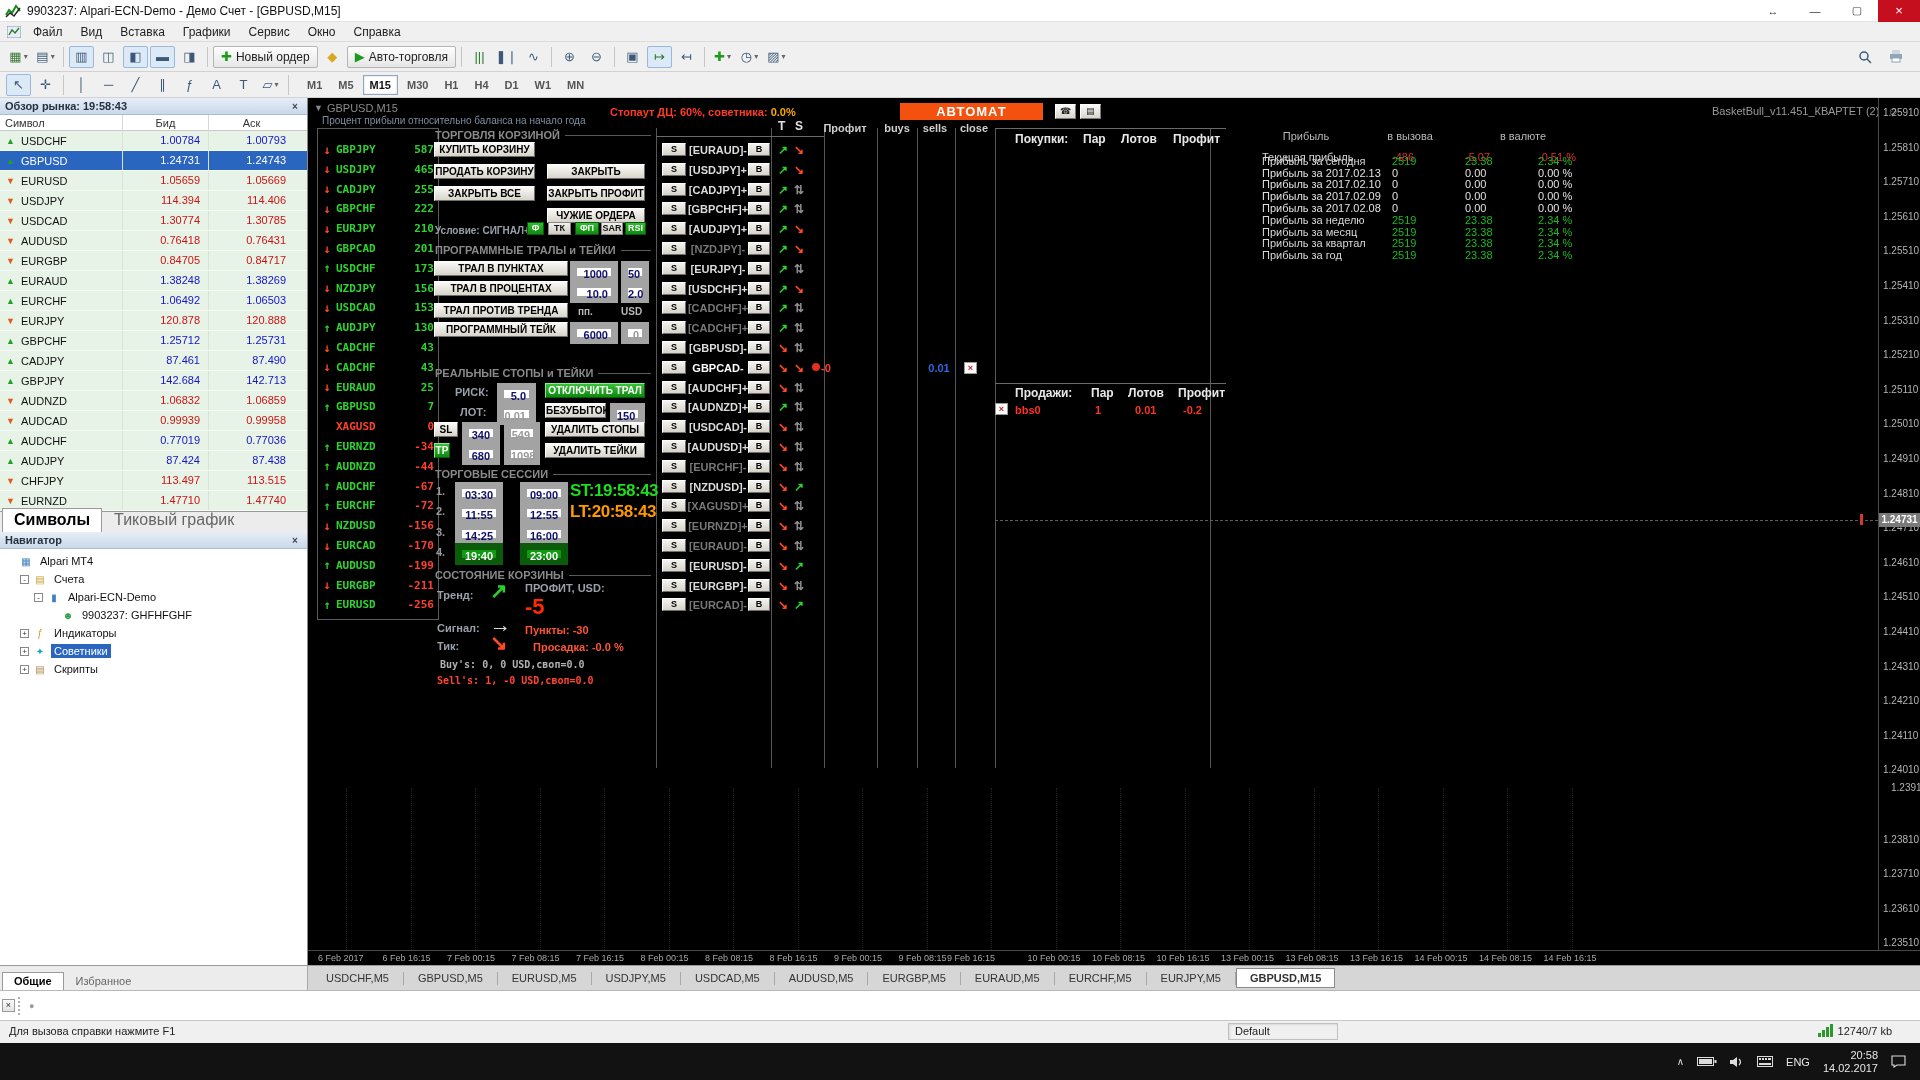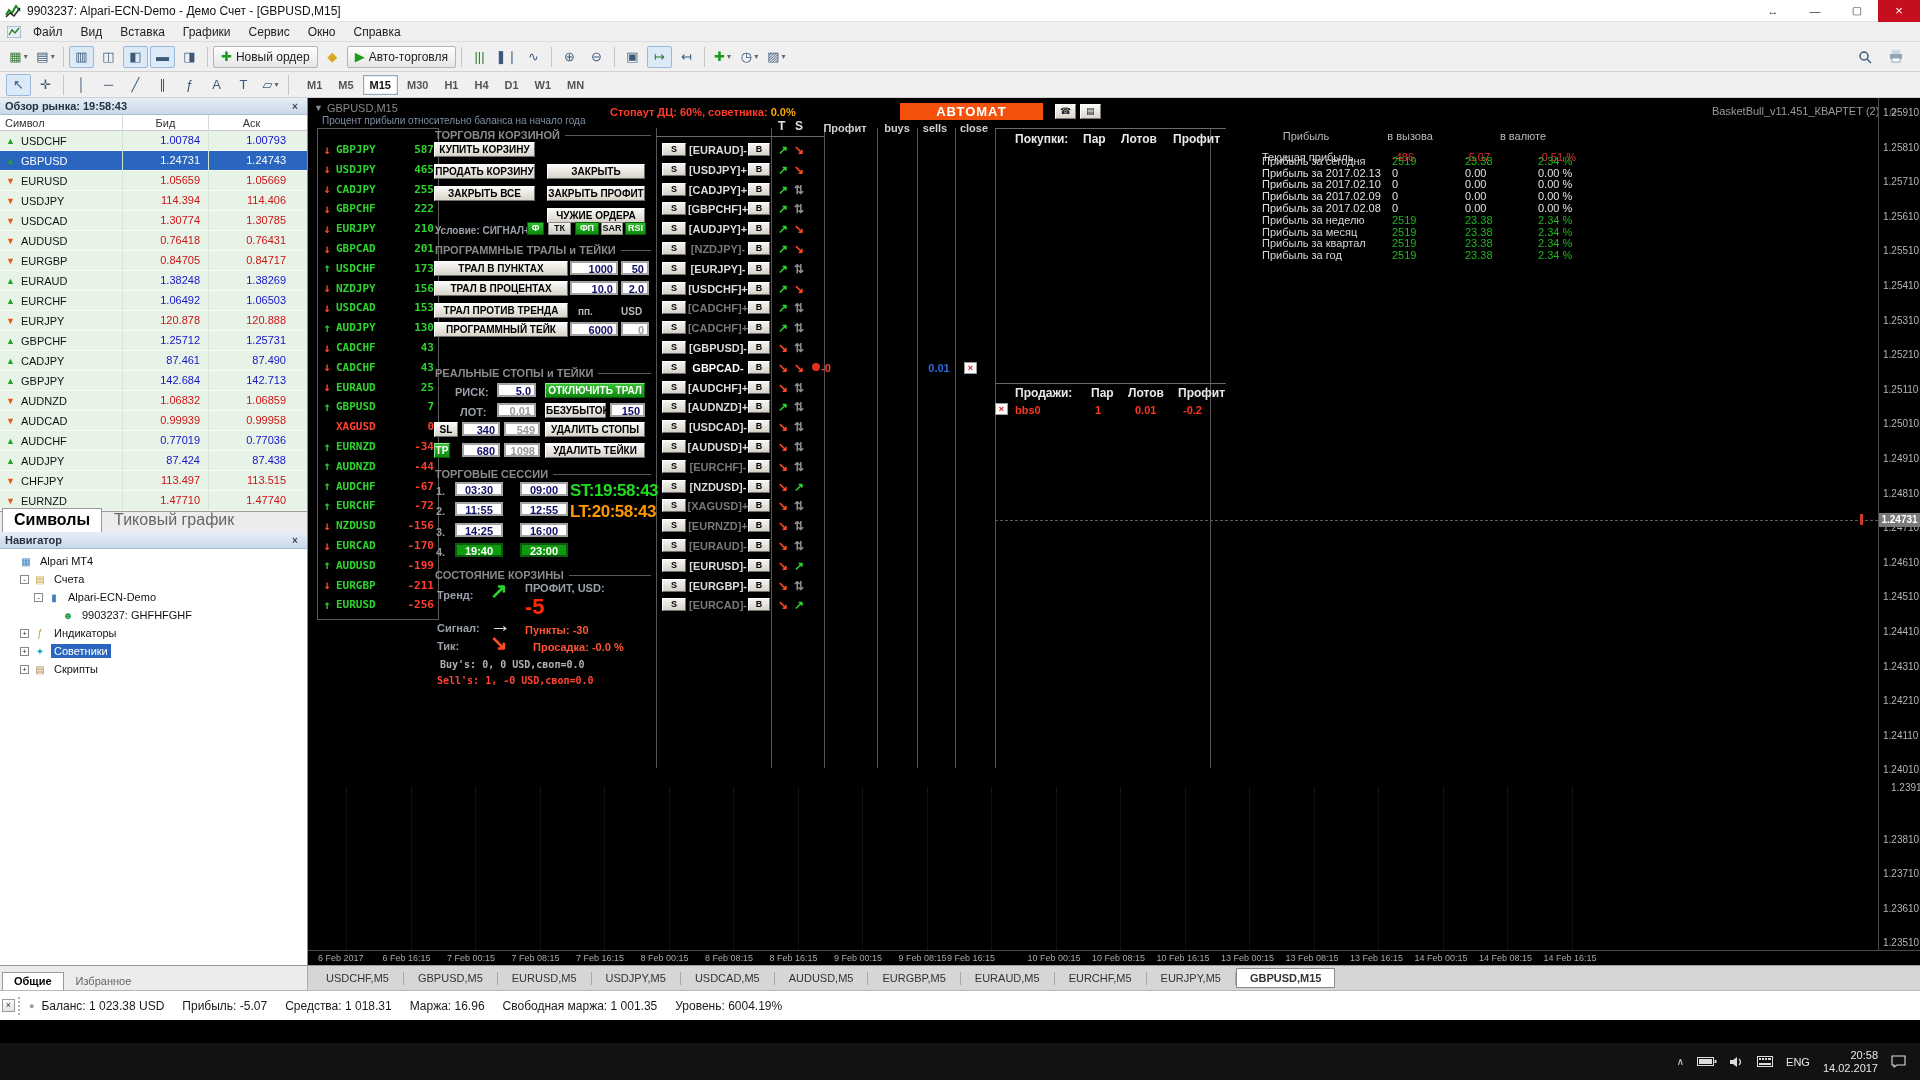--- a/index.html
+++ b/index.html
@@ -114,21 +114,21 @@
   .pr .ppts{margin-left:auto;padding-right:2px}
   .clr-pos{color:#2fd32f}.clr-neg{color:#ff4030}
   .arr-up{color:#2bd12b}.arr-down{color:#ff4a22}.arr-ud{color:#8f8f8f}.arr-right{color:#dcdcdc}
 
   
   .midpanel{position:absolute;left:125px;top:0;width:222px;height:700px}
   .sect{position:absolute;left:2px;right:4px;display:flex;align-items:center;font-size:11px;font-weight:bold;color:#8a8a8a;white-space:nowrap}
   .sect::after{content:"";flex:1;border-top:1px solid #5a5a5a;margin-left:5px}
   .pbtn{position:absolute;height:15px;background:linear-gradient(#fbfaf8,#d8d4ca);border:1px solid;border-color:#fff #6e6e6e #6e6e6e #fff;font-size:10px;font-weight:bold;line-height:13px;color:#000;text-align:center}
   .pbtn.green{background:linear-gradient(#35c135,#0f8a0f);border-color:#8fe78f #085c08 #085c08 #8fe78f;color:#fff}
-  .pfld{position:absolute;height:14px;background:#fff;border:2px solid #a3a3a3;font-size:11px;font-weight:bold;line-height:12px;color:#10106a;text-align:right;padding-right:3px}
+  .pfld{position:absolute;height:22px;background:#fff;border:7px solid #a3a3a3;font-size:11px;font-weight:bold;line-height:12px;color:#10106a;text-align:right;padding-right:3px}
   .pfld.dis{color:#9a9a9a}
   .pfld.ctr{text-align:center;padding-right:0}
   .pfld.greenfld{background:#0f9a0f;color:#fff;border-color:#0a5c0a;text-align:center;padding-right:0}
   .plab{position:absolute;font-size:10px;font-weight:bold;color:#9aa0aa;white-space:nowrap}
   .toggle{position:absolute;height:13px;border:1px solid #888;background:linear-gradient(#f2f1ee,#cfcbc1);color:#111;font-size:9px;font-weight:bold;line-height:11px;text-align:center}
   .toggle.on{background:linear-gradient(#2fbf2f,#0f8a0f);border-color:#085c08;color:#fff}
   .bigclock{position:absolute;font-size:17px;font-weight:bold;letter-spacing:-0.5px;font-family:"Liberation Sans",sans-serif}
   .st{color:#1ddd1d}.lt{color:#ff9900}
   .state-arrow{position:absolute;font-size:21px;font-weight:bold;line-height:20px}
   .profit-big{position:absolute;font-size:22px;font-weight:bold;color:#ff2a00}
@@ -1168,30 +1168,35 @@
         <div class="ctab">EURJPY,M5</div>
         <div class="ctab-sep"></div>
         <div class="ctab active">GBPUSD,M15</div>
       </div>
   </div>
 
   <div class="terminal-strip">
     <div class="tclose">×</div>
     <div class="tgrip"></div>
     <span class="tdot">●</span>
-    <div id="terminal-parts" style="display:flex">
-        <span class="tpart">Баланс: 1 023.38 USD</span>
-        <span class="tpart">Прибыль: -5.07</span>
-        <span class="tpart">Средства: 1 018.31</span>
-        <span class="tpart">Маржа: 16.96</span>
-        <span class="tpart">Свободная маржа: 1 001.35</span>
-        <span class="tpart">Уровень: 6004.19%</span>
-      </div>
   </div>
 
+  <div class="statusbar">
+    <span class="sb-help">Для вызова справки нажмите F1</span>
+    <span class="sb-profile">Default</span>
+    <span class="sb-traffic">
+      <span class="bars">
+          <i style="height:4px"></i>
+          <i style="height:7px"></i>
+          <i style="height:10px"></i>
+          <i style="height:13px"></i>
+        </span>
+      <span>12740/7 kb</span>
+    </span>
+  </div>
 
   <div class="taskbar">
     <div class="tray">
       <span class="chev">∧</span>
       <svg width="20" height="11" viewBox="0 0 20 11">
           <rect x="0.5" y="1.5" width="16" height="8" fill="none" stroke="#ddd"></rect>
           <rect x="17.5" y="4" width="2" height="3" fill="#ddd"></rect>
           <rect x="2" y="3" width="13" height="5" fill="#ddd"></rect>
         </svg>
       <svg width="14" height="12" viewBox="0 0 14 12">

